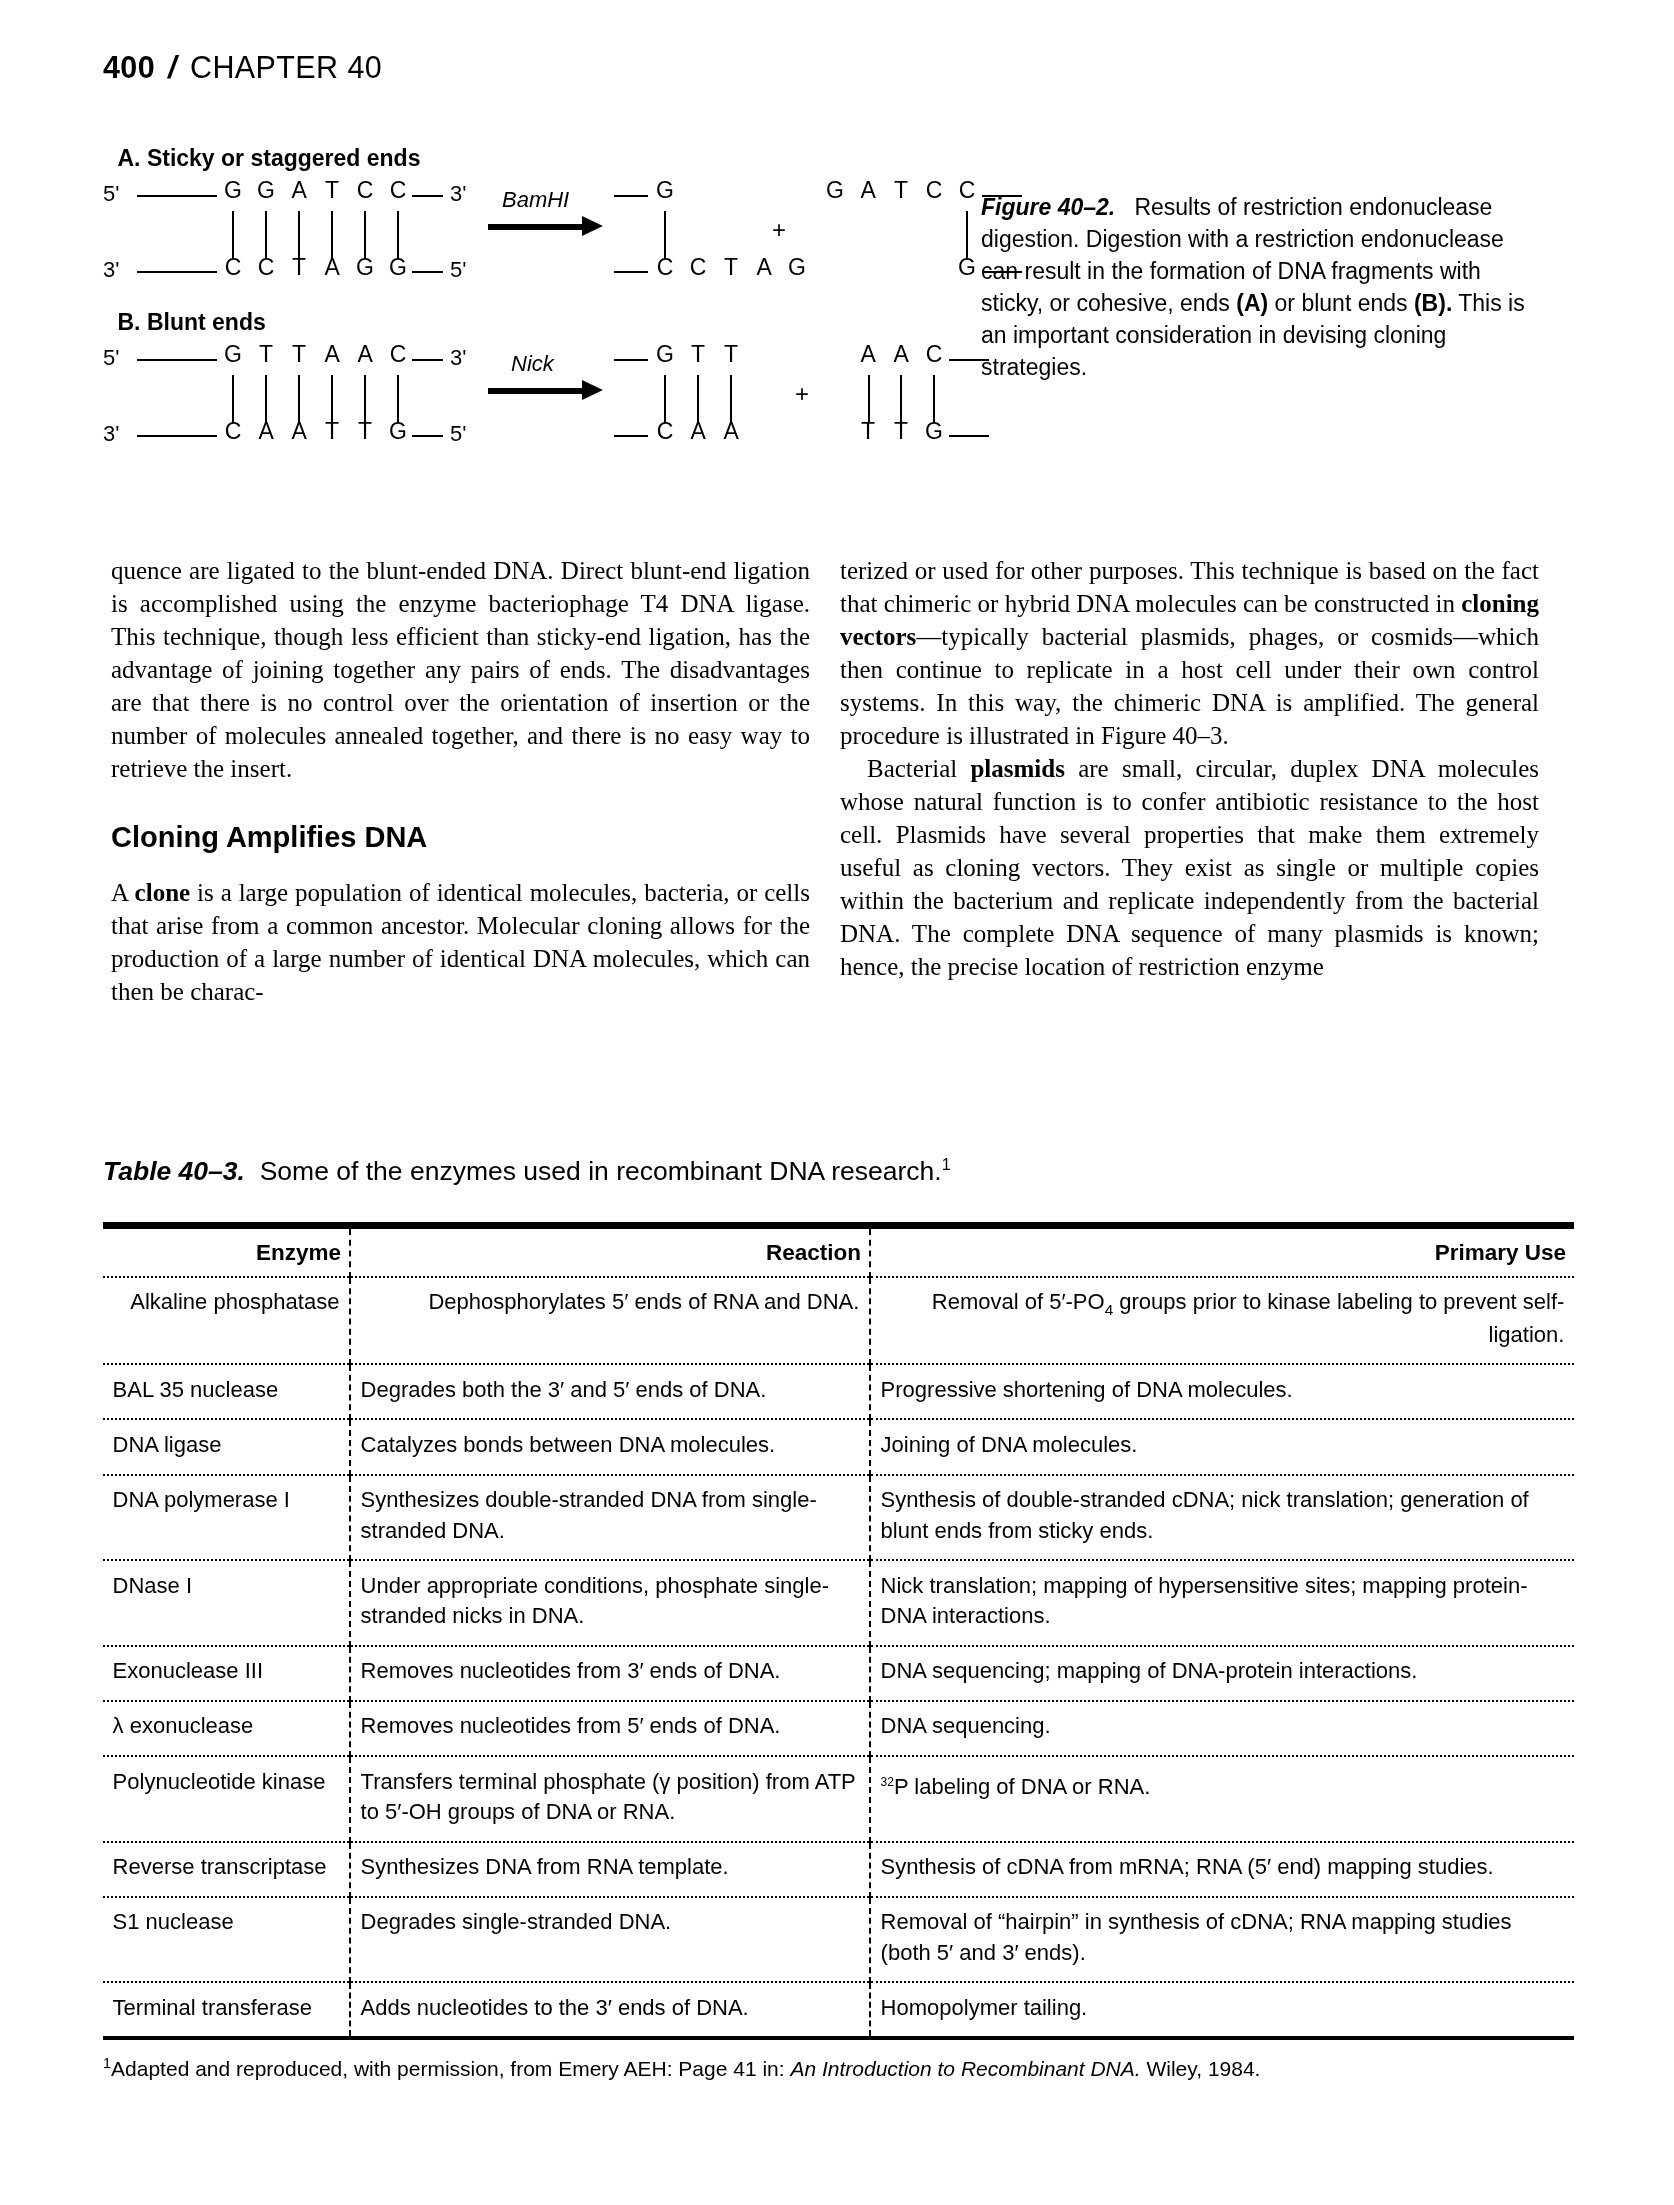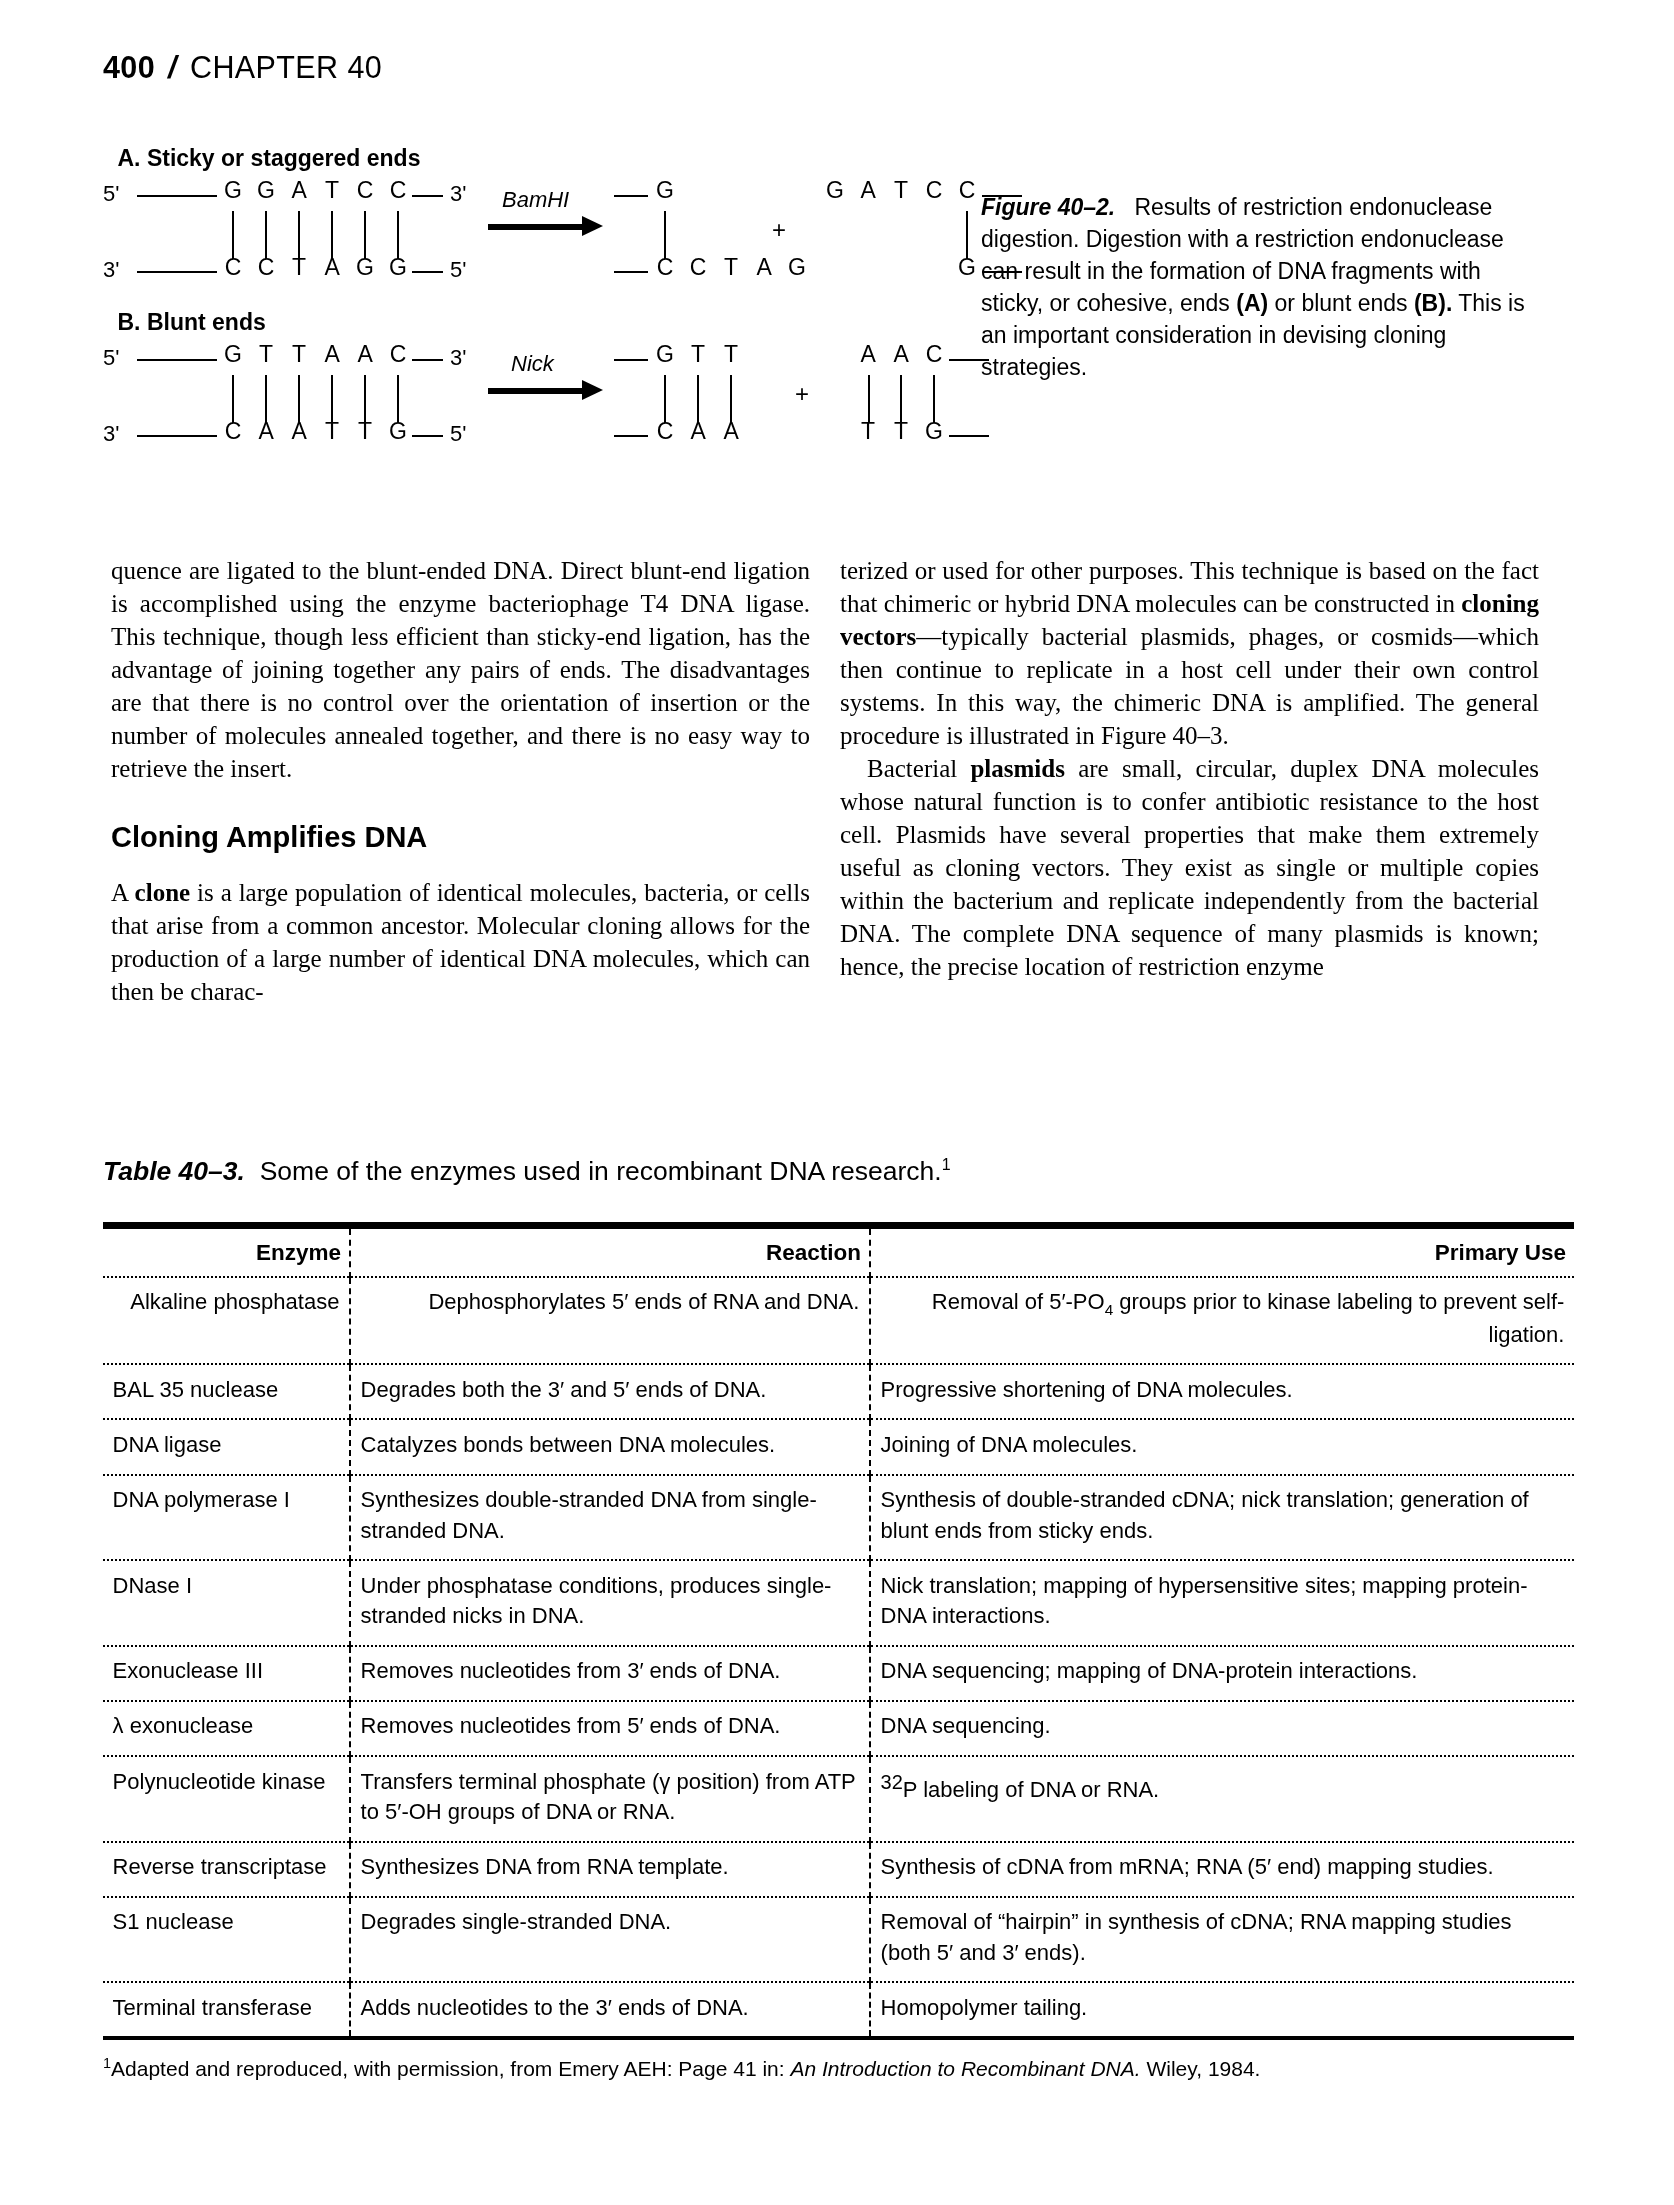--- a/index.html
+++ b/index.html
@@ -196,21 +196,21 @@
     border-top: 2.4px dotted #000;
     line-height: 30.5px;
   }
   table.enz tbody td.mid,
   table.enz tbody td.last {
     border-left: 2.4px dashed #000;
   }
   table.enz tbody tr:first-child td { border-top: 2.4px dotted #000; text-align: right; }
   table.enz tbody tr:last-child td { border-bottom: 4px solid #000; }
   table.enz td sub { font-size: 15.3px; vertical-align: baseline; position: relative; top: 5.6px; }
-  table.enz td sup { font-size: 20px; vertical-align: super; }
+  table.enz td sup { font-size: 12px; vertical-align: super; }
 
   .footnote {
     position: absolute;
     left: 103px;
     top: 2049px;
     width: 1471px;
     font-family: "Liberation Sans", sans-serif;
     font-size: 21px;
     line-height: 29px;
   }
@@ -396,21 +396,21 @@
           <td class="mid">Catalyzes bonds between DNA molecules.</td>
           <td class="last">Joining of DNA molecules.</td>
         </tr>
         <tr>
           <td>DNA polymerase I</td>
           <td class="mid">Synthesizes double-stranded DNA from single-stranded DNA.</td>
           <td class="last">Synthesis of double-stranded cDNA; nick translation; generation of blunt ends from sticky ends.</td>
         </tr>
         <tr>
           <td>DNase I</td>
-          <td class="mid">Under phosphatase conditions, produces single-stranded nicks in DNA.</td>
+          <td class="mid">Under appropriate conditions, phosphate single-stranded nicks in DNA.</td>
           <td class="last">Nick translation; mapping of hypersensitive sites; mapping protein-DNA interactions.</td>
         </tr>
         <tr>
           <td>Exonuclease III</td>
           <td class="mid">Removes nucleotides from 3′ ends of DNA.</td>
           <td class="last">DNA sequencing; mapping of DNA-protein interactions.</td>
         </tr>
         <tr>
           <td>λ exonuclease</td>
           <td class="mid">Removes nucleotides from 5′ ends of DNA.</td>

